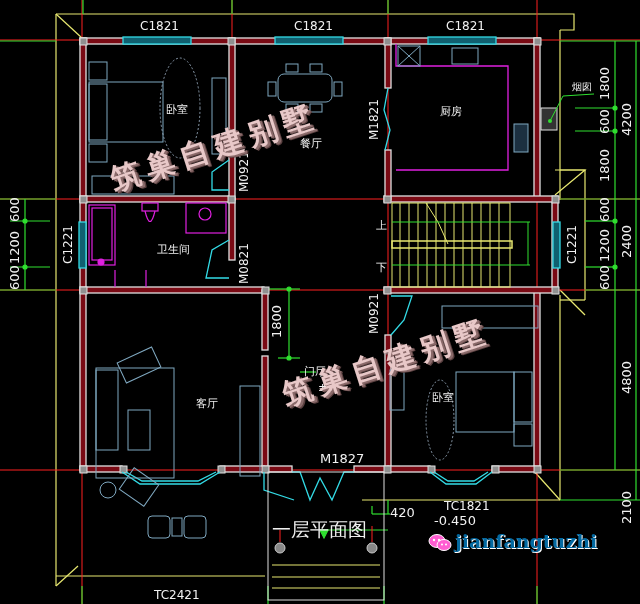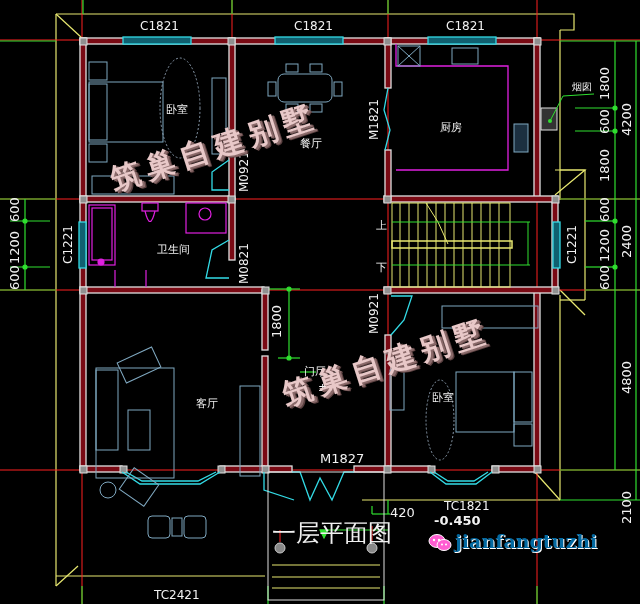--- a/index.html
+++ b/index.html
@@ -6,21 +6,21 @@
   body { width:640px; height:604px; overflow:hidden; position:relative; font-family:"DejaVu Sans", sans-serif; }
   #plan { position:absolute; left:0; top:0; width:640px; height:604px; }
   .lbl { position:absolute; color:#f2f2f2; font-family:"DejaVu Sans", sans-serif; white-space:nowrap; line-height:1; }
   .dim { font-size:13px; color:#f0f0f0; }
   .vert { transform-origin:left top; transform:rotate(-90deg); }
   .room { font-size:11px; }
   .win { font-size:12px; }
   .wm { position:absolute; color:#e8c8c8; font-family:"DejaVu Serif", serif; font-weight:bold; font-size:30px; letter-spacing:6px; text-shadow:2px 2px 0 #8a6a6a, 3px 3px 0 #5a4040; white-space:nowrap; transform-origin:left bottom; }
   .brand { position:absolute; left:432px; top:530px; color:#0369a1; font-family:"DejaVu Serif", serif; font-weight:bold; font-size:19px; text-shadow:1px 1px 0 #fff; white-space:nowrap; }
   .wechat { position:absolute; left:428px; top:534px; width:24px; height:18px; }
-  .title { position:absolute; left:272px; top:517px; color:#f0f0f0; font-size:24px; font-family:"DejaVu Sans", sans-serif; white-space:nowrap; }
+  .title { position:absolute; left:272px; top:517px; color:#f0f0f0; font-size:19px; font-family:"DejaVu Sans", sans-serif; white-space:nowrap; }
 </style>
 </head>
 <body>
 
 <svg id="plan" viewBox="0 0 640 604" xmlns="http://www.w3.org/2000/svg">
 
   <g fill="none" stroke="#e8e870" stroke-width="1.2">
     <polyline points="56,14 574,14 574,30 560,30"></polyline>
     <line x1="56" y1="14" x2="82" y2="38"></line>
     <line x1="56" y1="14" x2="56" y2="586"></line>
@@ -254,36 +254,36 @@
     <rect x="514" y="372" width="18" height="50"></rect>
     <rect x="514" y="424" width="18" height="22"></rect>
     <rect x="442" y="306" width="96" height="22"></rect>
     <rect x="390" y="370" width="14" height="40"></rect>
     <ellipse cx="440" cy="420" rx="14" ry="40" stroke="#8899aa" stroke-dasharray="2,2"></ellipse>
   </g>
 </svg>
 
 <span class="lbl room" style="left:166px;top:104px;">卧室</span>
 <span class="lbl room" style="left:300px;top:138px;">餐厅</span>
-<span class="lbl room" style="left:440px;top:122px;">厨房</span>
+<span class="lbl room" style="left:440px;top:106px;">厨房</span>
 <span class="lbl room" style="left:572px;top:82px;font-size:10px;">烟囱</span>
 <span class="lbl room" style="left:148px;top:244px;margin-left:9px;">卫生间</span>
 <span class="lbl room" style="left:196px;top:398px;">客厅</span>
 <span class="lbl room" style="left:304px;top:366px;">门厅</span>
 <span class="lbl room" style="left:318px;top:382px;font-size:11px;">±0.</span>
 <span class="lbl room" style="left:432px;top:392px;">卧室</span>
 
 <span class="lbl win" style="left:140px;top:20px;">C1821</span>
 <span class="lbl win" style="left:294px;top:20px;">C1821</span>
 <span class="lbl win" style="left:446px;top:20px;">C1821</span>
 <span class="lbl win vert" style="left:62px;top:264px;">C1221</span>
 <span class="lbl win vert" style="left:566px;top:264px;">C1221</span>
 <span class="lbl win" style="left:154px;top:589px;">TC2421</span>
 <span class="lbl win" style="left:444px;top:500px;">TC1821</span>
-<span class="lbl win" style="left:434px;top:514px;font-size:13px;font-weight:bold;">-0.450</span>
+<span class="lbl win" style="left:434px;top:514px;font-size:13px;">-0.450</span>
 
 <span class="lbl win vert" style="left:238px;top:192px;">M0921</span>
 <span class="lbl win vert" style="left:368px;top:140px;">M1821</span>
 <span class="lbl win vert" style="left:238px;top:284px;">M0821</span>
 <span class="lbl win vert" style="left:368px;top:334px;">M0921</span>
 <span class="lbl win" style="left:320px;top:452px;font-size:13px;">M1827</span>
 
 <span class="lbl room" style="left:376px;top:220px;">上</span>
 <span class="lbl room" style="left:376px;top:262px;">下</span>
 

